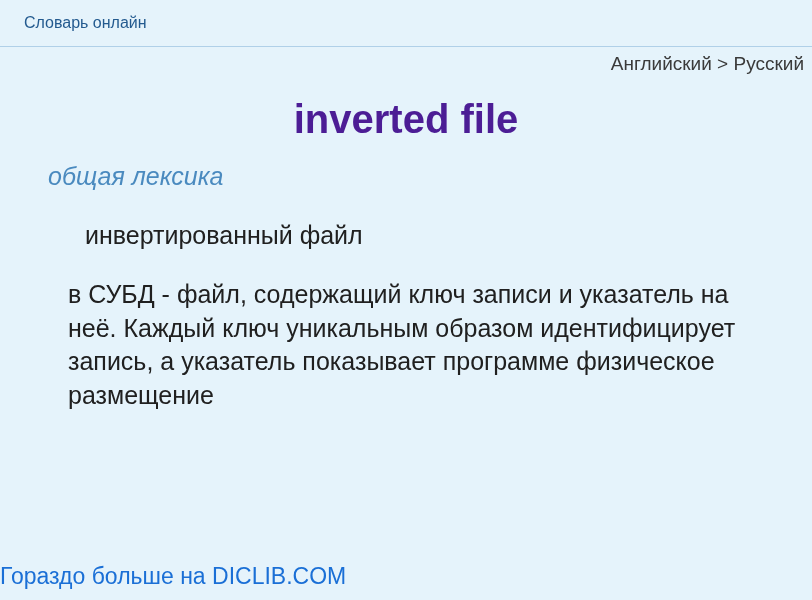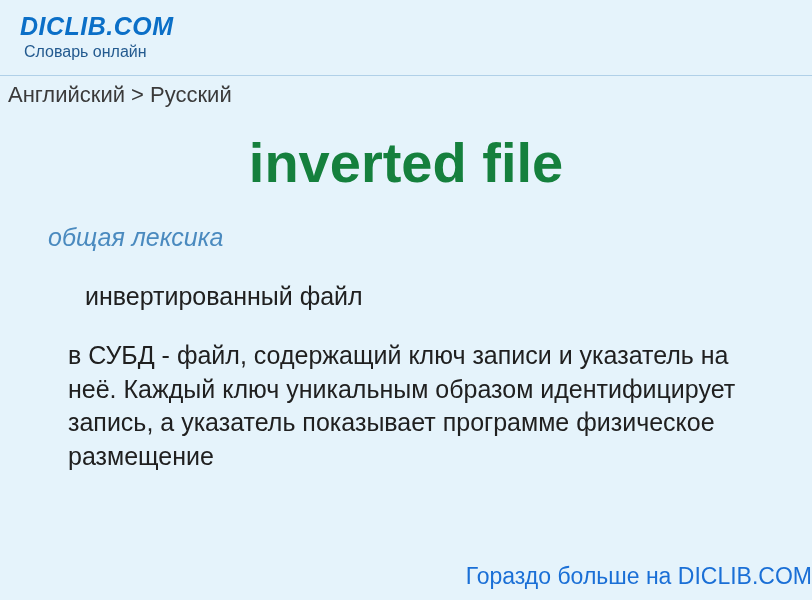--- a/index.html
+++ b/index.html
@@ -30,30 +30,31 @@
       font-size: 16px;
       margin-top: 2px;
       margin-left: 4px;
     }
     .divider {
       border-top: 1px solid #b0d0e8;
       margin-top: 6px;
     }
     .breadcrumb {
       color: #3a3a3a;
-      font-size: 22px;
+      font-size: 19px;
       padding: 6px 8px 0 8px;
+      text-align: right;
     }
     .term {
-      color: #15803d;
-      font-size: 56px;
+      color: #4c1d95;
+      font-size: 40px;
       font-weight: bold;
       text-align: center;
       margin-top: 22px;
-      margin-bottom: 28px;
+      margin-bottom: 20px;
     }
     .article {
       padding: 0 40px 0 48px;
     }
     .category {
       color: #4a8abf;
       font-style: italic;
       font-size: 25px;
       margin-bottom: 30px;
     }
@@ -68,33 +69,32 @@
       color: #202020;
       font-size: 25px;
       margin-left: 20px;
       line-height: 1.35;
     }
     .footer-link {
       position: absolute;
       left: 0;
       right: 0;
       bottom: 10px;
-      text-align: right;
+      text-align: left;
     }
     .footer-link a {
       color: #1a6fd6;
       font-size: 23px;
       text-decoration: none;
     }
   </style>
 </head>
 <body>
 
 <div class="header">
-  <div class="logo">DICLIB.COM</div>
   <div class="tagline">Словарь онлайн</div>
 </div>
 <div class="divider"></div>
 
 <div class="breadcrumb">
   <span>Английский</span><span> &gt; </span><span>Русский</span>
 </div>
 
 <div class="term">inverted file</div>
 

